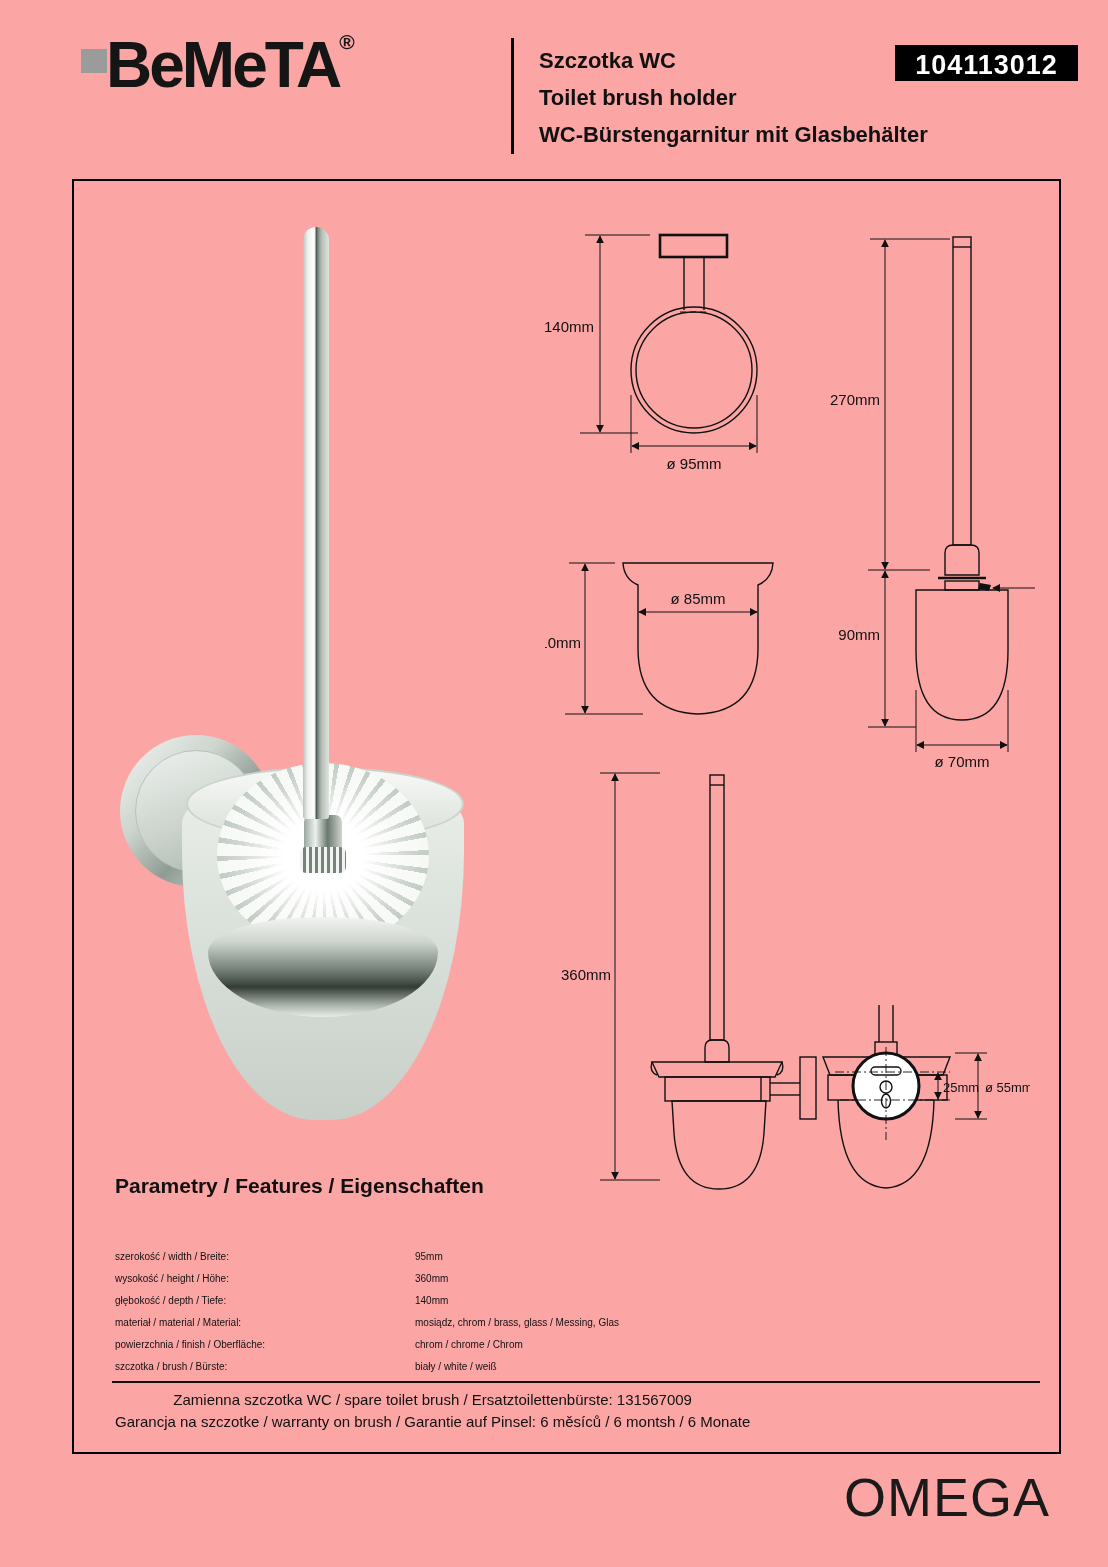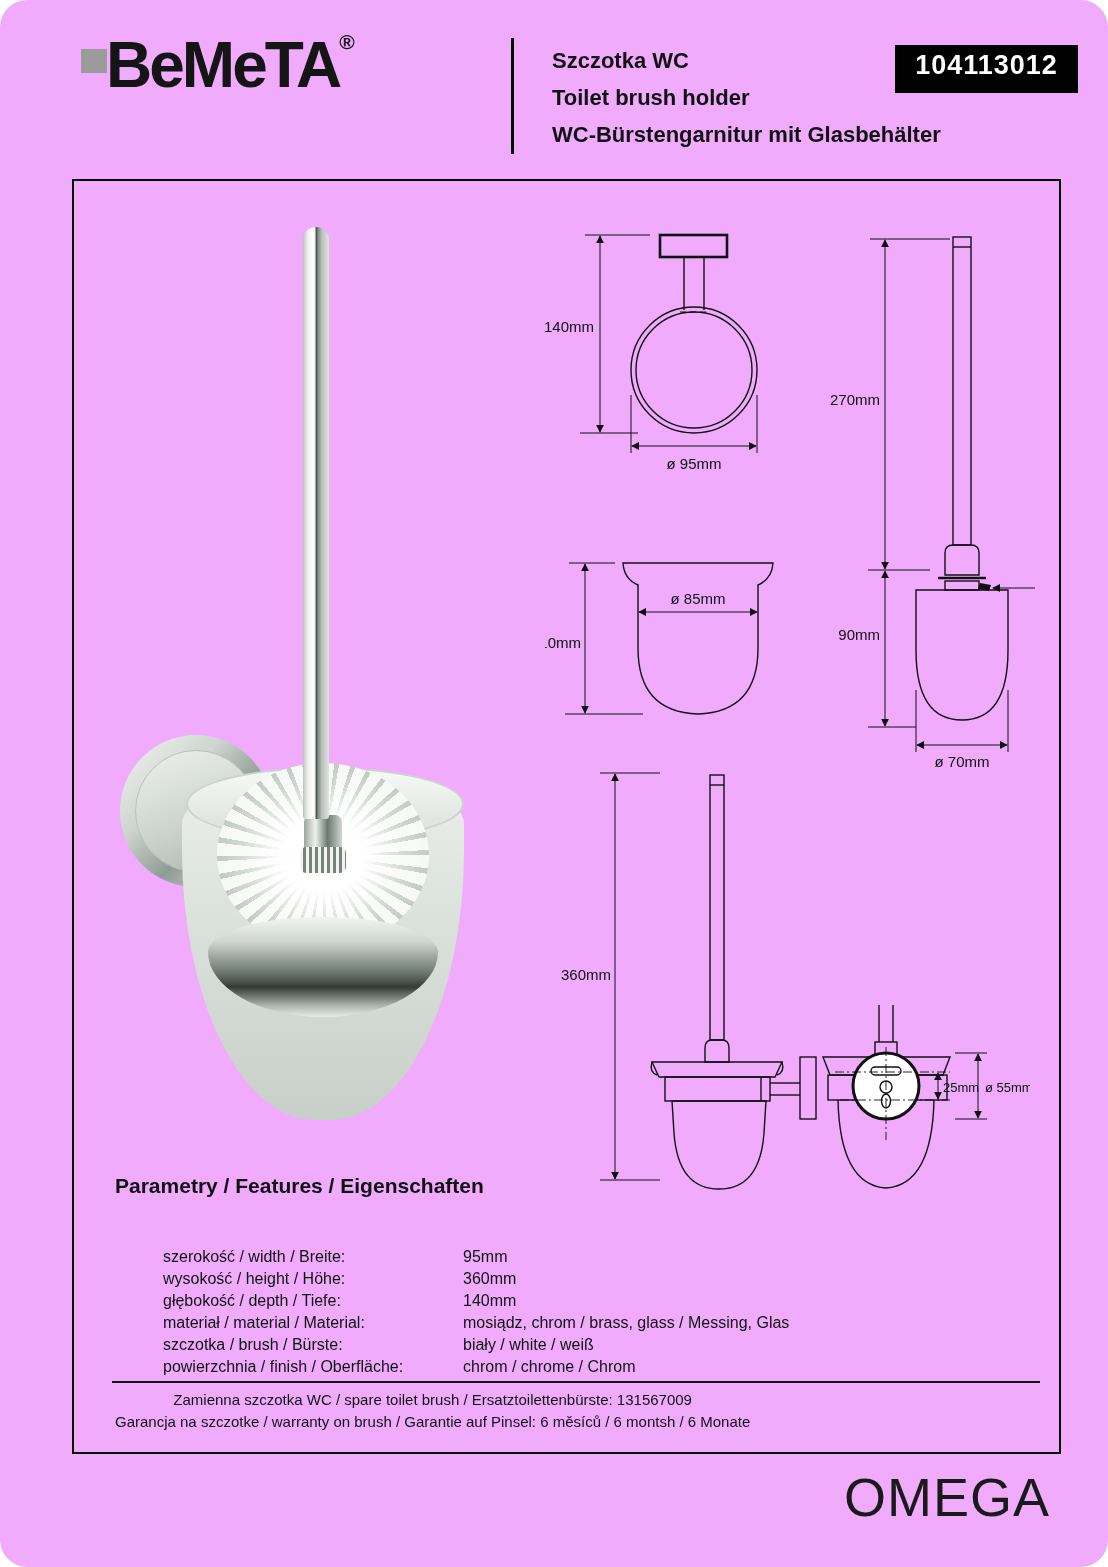--- a/index.html
+++ b/index.html
@@ -1,26 +1,26 @@
 <!DOCTYPE html>
 <html><head>
 <meta charset="utf-8">
 <style>
   html,body{margin:0;padding:0;background:#fff;}
-  .page{position:relative;width:1108px;height:1567px;background:#f0abfc;
-        font-family:"Liberation Sans", sans-serif;color:#111;overflow:hidden;border-radius:27px;}
+  .page{position:relative;width:1108px;height:1567px;background:#fca5a5;
+        font-family:"Liberation Sans", sans-serif;color:#111;overflow:hidden;}
   .abs{position:absolute;}
 
   
   .logo-square{left:81px;top:49px;width:26px;height:24px;background:#9b9b9b;}
   .logo-text{left:106px;top:28px;font-size:64px;font-weight:900;letter-spacing:-3px;color:#151515;}
   .logo-reg{font-size:21px;font-weight:700;vertical-align:38px;letter-spacing:0;}
   .hdr-divider{left:511px;top:38px;width:3px;height:116px;background:#000;}
-  .titles{left:552px;top:42px;font-size:22px;font-weight:bold;line-height:37px;white-space:nowrap;}
-  .code-box{left:895px;top:45px;width:183px;height:48px;background:#000;color:#fff;
+  .titles{left:539px;top:42px;font-size:22px;font-weight:bold;line-height:37px;white-space:nowrap;}
+  .code-box{left:895px;top:45px;width:183px;height:36px;background:#000;color:#fff;
             font-size:27px;font-weight:bold;text-align:center;line-height:40px;letter-spacing:1px;}
 
   
   .main-box{left:72px;top:179px;width:985px;height:1271px;border:2px solid #000;}
 
   
   .photo{left:120px;top:215px;width:400px;height:910px;}
   .photo>div{position:absolute;}
   .p-disc{left:0px;top:520px;width:152px;height:152px;border-radius:50%;
           background:linear-gradient(135deg,#f4f6f4 0%,#cdd5ce 35%,#8f9c94 60%,#e8ece8 100%);}
@@ -49,21 +49,21 @@
   svg text{font-family:"Liberation Sans",sans-serif;font-size:15px;fill:#111;}
   svg text.sm{font-size:13px;}
   .ln{stroke:#111;stroke-width:1.4;fill:none;}
   .lnb{stroke:#111;stroke-width:2.6;fill:none;}
   .dim{stroke:#111;stroke-width:1;fill:none;}
   .dash{stroke:#111;stroke-width:1;fill:none;stroke-dasharray:6 4;}
   .cl{stroke:#111;stroke-width:.9;fill:none;stroke-dasharray:9 3 2 3;}
 
   
   .params-heading{left:115px;top:1174px;font-size:21px;font-weight:bold;}
-  .params{left:115px;top:1246px;font-size:16px;line-height:22px;margin-left:48px;}
+  .params{left:115px;top:1246px;font-size:10px;line-height:22px;}
   .params .row{display:flex;}
   .params .lbl{width:300px;}
   .rule{left:112px;top:1381px;width:928px;height:2px;background:#111;}
   .notes{left:115px;top:1389px;font-size:15px;line-height:22px;text-align:center;}
 
   
   .omega{right:58px;top:1466px;font-size:54px;font-weight:normal;letter-spacing:1px;color:#1a1a1a;}
 </style>
 </head>
 <body>
@@ -220,26 +220,26 @@
     </div>
     <div class="row">
       <span class="lbl">głębokość / depth / Tiefe:</span>
       <span>140mm</span>
     </div>
     <div class="row">
       <span class="lbl">materiał / material / Material:</span>
       <span>mosiądz, chrom / brass, glass / Messing, Glas</span>
     </div>
     <div class="row">
+      <span class="lbl">powierzchnia / finish / Oberfläche:</span>
+      <span>chrom / chrome / Chrom</span>
+    </div>
+    <div class="row">
       <span class="lbl">szczotka / brush / Bürste:</span>
       <span>biały / white / weiß</span>
-    </div>
-    <div class="row">
-      <span class="lbl">powierzchnia / finish / Oberfläche:</span>
-      <span>chrom / chrome / Chrom</span>
     </div>
   </div>
 
   <div class="abs rule"></div>
   <div class="abs notes">
     <div>Zamienna szczotka WC / spare toilet brush / Ersatztoilettenbürste: 131567009</div>
     <div>Garancja na szczotke / warranty on brush / Garantie auf Pinsel: 6 měsíců / 6 montsh / 6 Monate</div>
   </div>
 
   <div class="abs omega">OMEGA</div>

